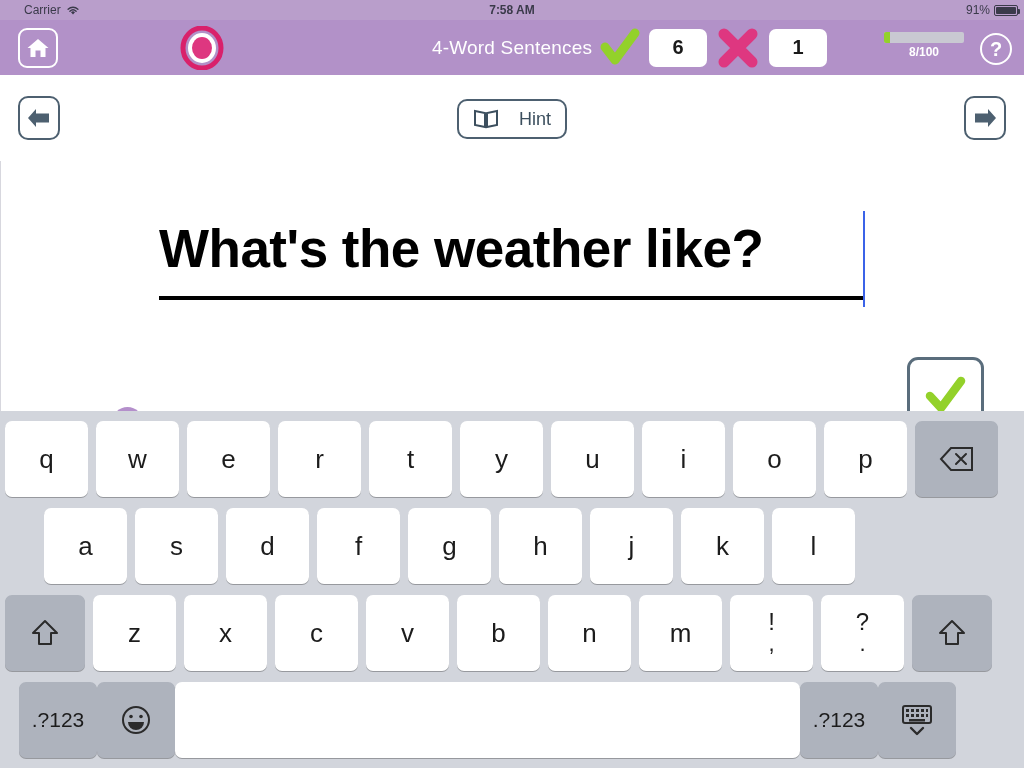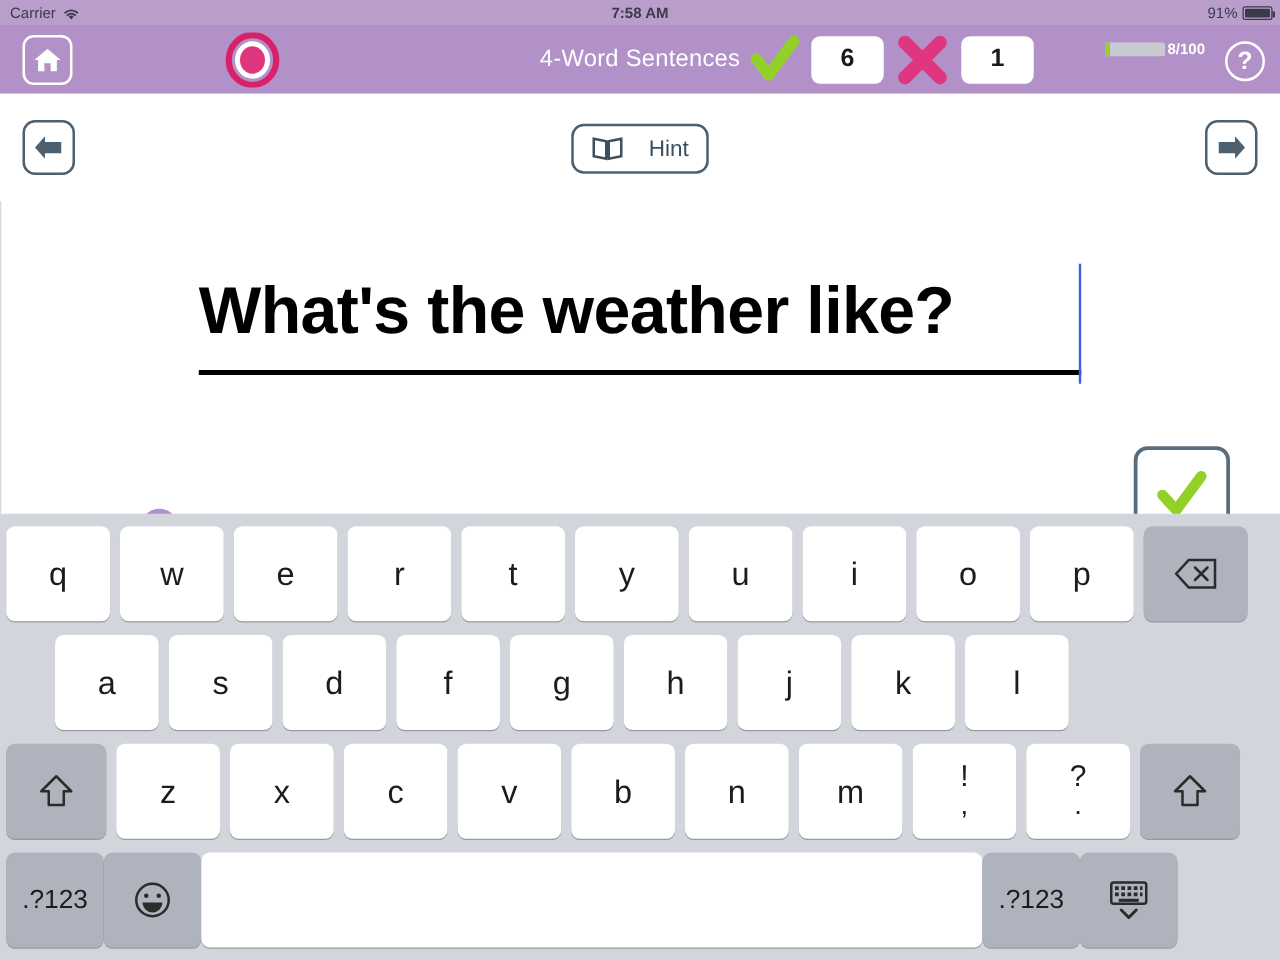--- a/index.html
+++ b/index.html
@@ -11,21 +11,21 @@
   }
   #app { position: relative; width: 1024px; height: 768px; }
 
   
   .statusbar {
     position: absolute; top: 0; left: 0; width: 1024px; height: 20px;
     background: #b99ecb;
     display: flex; align-items: center;
     font-size: 12px; color: #3a3a4a;
   }
-  .sb-left { position: absolute; left: 8px; display: flex; align-items: flex-end; gap: 5px; }
+  .sb-left { position: absolute; left: 24px; display: flex; align-items: center; gap: 5px; }
   .sb-center { position: absolute; left: 0; width: 1024px; text-align: center; font-weight: bold; font-size: 12px; }
   .sb-right { position: absolute; right: 6px; display: flex; align-items: center; gap: 4px; }
   .battery-shell {
     width: 24px; height: 11px; border: 1px solid #3a3a4a; border-radius: 2px;
     position: relative; display: inline-block;
   }
   .battery-shell::after {
     content: ""; position: absolute; right: -3px; top: 3px;
     width: 2px; height: 5px; background: #3a3a4a; border-radius: 0 1px 1px 0;
   }
@@ -57,21 +57,21 @@
     position: absolute; left: 600px; top: 0; height: 55px;
     display: flex; align-items: center; gap: 9px;
   }
   .score-box {
     width: 58px; height: 38px; background: #ffffff; border-radius: 7px;
     display: flex; align-items: center; justify-content: center;
     font-size: 20px; font-weight: bold; color: #1a1a1a;
   }
   .progress-wrap {
     position: absolute; left: 884px; top: 12px; width: 80px;
-    display: flex; flex-direction: row; align-items: center; gap: 2px;
+    display: flex; flex-direction: column; align-items: center; gap: 2px;
   }
   .progress-track {
     width: 80px; height: 11px; border-radius: 2px;
     background: #c9c9d2; overflow: hidden; position: relative;
   }
   .progress-fill { position: absolute; left: 0; top: 0; bottom: 0; background: #93d12a; }
   .progress-label { font-size: 12px; font-weight: bold; color: #ffffff; }
   .hdr-help {
     position: absolute; right: 12px; top: 13px;
     width: 32px; height: 32px; border: 2.5px solid #ffffff; border-radius: 50%;
@@ -145,21 +145,21 @@
   
   .keyboard {
     position: absolute; top: 411px; left: 0; width: 1024px; height: 357px;
     background: #d2d5dc;
     padding-top: 10px;
   }
   .kb-row { display: flex; align-items: center; width: 1024px; }
   .kb-row.r1 { padding-left: 5px; gap: 8px; height: 76px; }
   .kb-row.r2 { padding-left: 44px; gap: 8px; height: 76px; margin-top: 11px; }
   .kb-row.r3 { padding-left: 5px; gap: 8px; height: 76px; margin-top: 11px; }
-  .kb-row.r4 { padding-left: 5px; gap: 0; height: 76px; margin-top: 11px; }
+  .kb-row.r4 { padding-left: 19px; gap: 0; height: 76px; margin-top: 11px; }
   .key {
     background: #ffffff; border-radius: 7px;
     display: flex; align-items: center; justify-content: center;
     font-size: 26px; color: #1c1c1c;
     box-shadow: 0 1px 0 rgba(0,0,0,.28);
     height: 76px; width: 83px;
   }
   .key.dark { background: #aeb3bd; }
   .key.wide-return { width: 148px; font-size: 20px; }
   .key.shift { width: 80px; }

